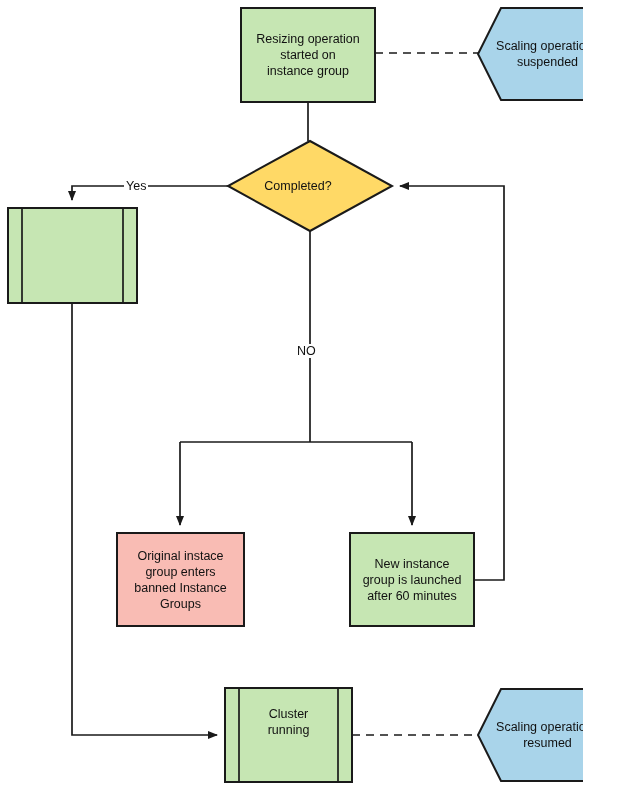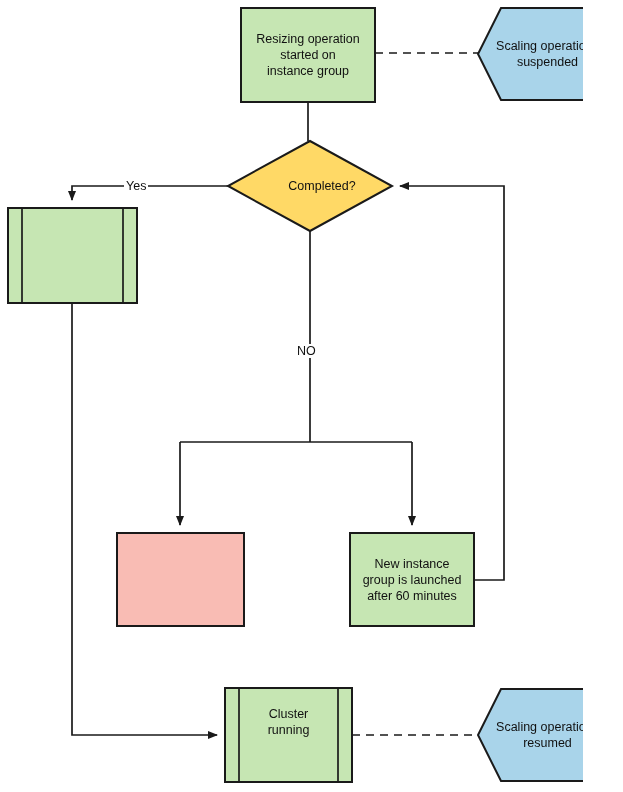--- a/index.html
+++ b/index.html
@@ -104,23 +104,27 @@
     <polygon points="501,689 594,689 617,735 594,781 501,781 478,735" fill="#a9d4ea" stroke="#1a1a1a" stroke-width="2"></polygon>
   </svg>
 
   <div class="node-label" style="left:241px; top:8px; width:134px; height:94px;">Resizing operation
 started on
 instance group</div>
 
   <div class="node-label" style="left:478px; top:8px; width:139px; height:92px;">Scaling operations
 suspended</div>
 
-  <div class="node-label" style="left:240px; top:141px; width:164px; height:90px;">Completed?</div>
+  <div class="node-label" style="left:216px; top:141px; width:164px; height:90px;">Completed?</div>
 
 
+  <div class="node-label" style="left:117px; top:533px; width:127px; height:93px;">Original instace
+group enters
+banned Instance
+Groups</div>
 
   <div class="node-label" style="left:350px; top:533px; width:124px; height:93px;">New instance
 group is launched
 after 60 minutes</div>
 
   <div class="node-label" style="left:225px; top:667px; width:127px; height:94px;margin-top:8px;">Cluster
 running</div>
 
   <div class="node-label" style="left:478px; top:689px; width:139px; height:92px;">Scaling operations
 resumed</div>

